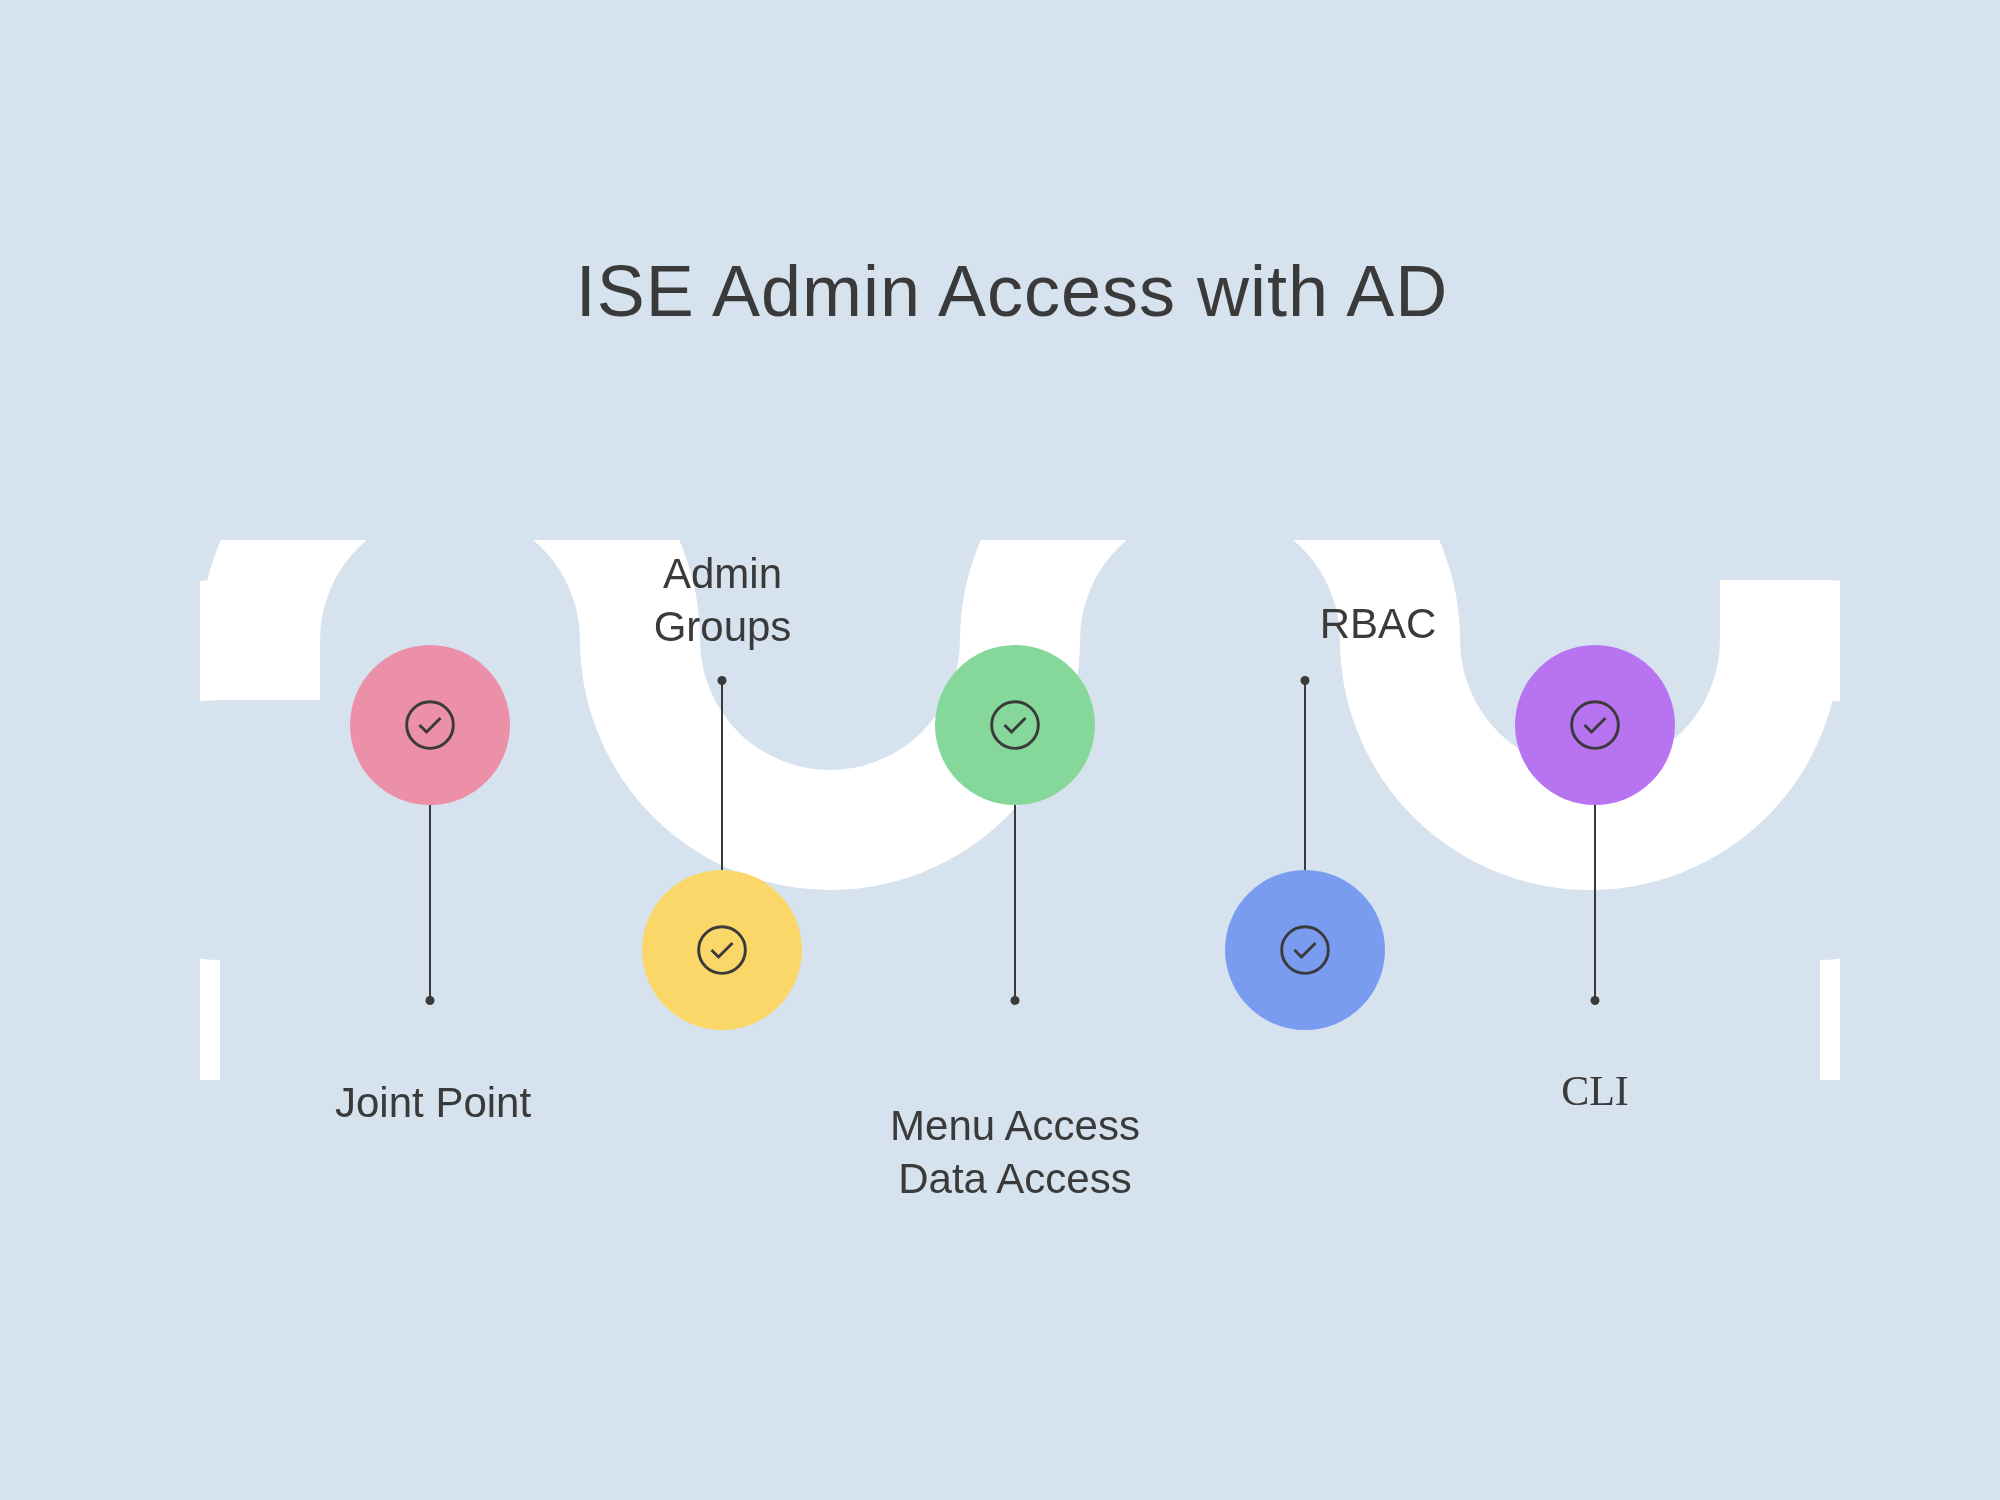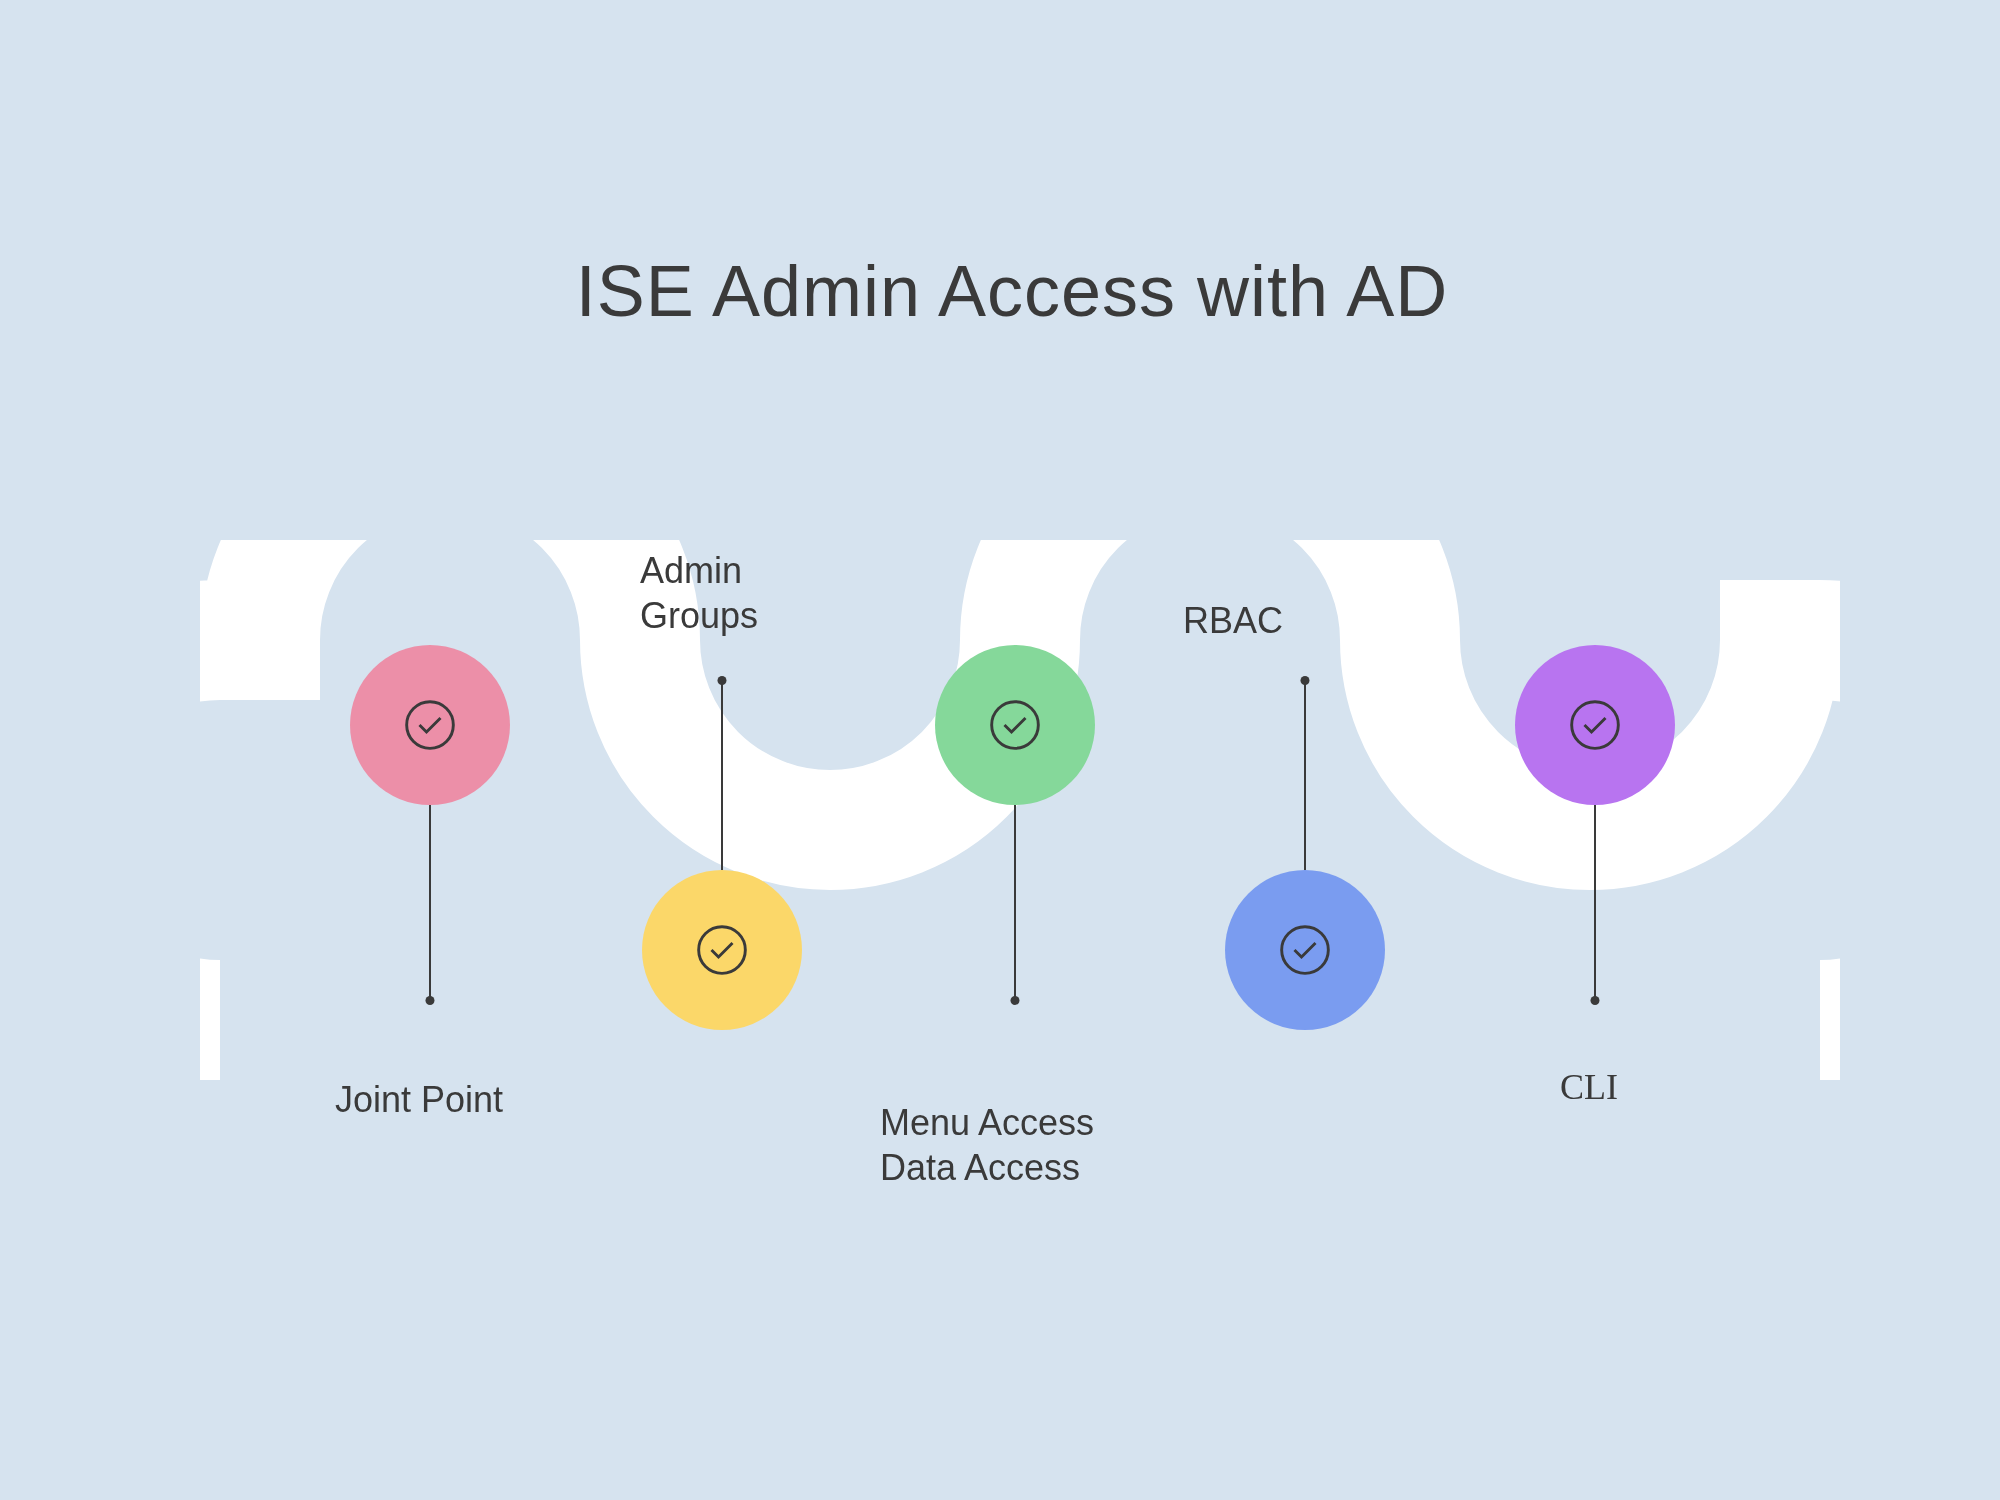--- a/index.html
+++ b/index.html
@@ -53,23 +53,24 @@
   .connector-dot {
     position: absolute;
     width: 9px;
     height: 9px;
     border-radius: 50%;
     background: #3a3a3a;
     transform: translateX(-3.5px);
   }
   .label {
     position: absolute;
-    font-size: 36px;
+    font-size: 42px;
     font-weight: 400;
     color: #3a3a3a;
+    text-align: center;
     line-height: 1.25;
     white-space: pre;
   }
 </style>
 </head>
 <body>
 
 <div class="title">ISE Admin Access with AD</div>
 
 <svg class="wave-path" viewBox="0 0 1640 580">
@@ -121,21 +122,21 @@
 Data Access</div>
 
 <div class="node" style="background:#7a9cf0; left: 1225px; top: 870px;">
   <svg class="check-icon" viewBox="0 0 48 48">
     <circle cx="24" cy="24" r="20"></circle>
     <path d="M15 24 L21 30 L33 18"></path>
   </svg>
 </div>
 <div class="connector-line" style="left: 1304px; top: 680px; height: 190px;"></div>
 <div class="connector-dot" style="left: 1304px; top: 676px;"></div>
-<div class="label" style="left: 1183px; top: 598px; width: 120px;">RBAC</div>
+<div class="label" style="left: 1318px; top: 598px; width: 120px;">RBAC</div>
 
 <div class="node" style="background:#b874f0; left: 1515px; top: 645px;">
   <svg class="check-icon" viewBox="0 0 48 48">
     <circle cx="24" cy="24" r="20"></circle>
     <path d="M15 24 L21 30 L33 18"></path>
   </svg>
 </div>
 <div class="connector-line" style="left: 1594px; top: 805px; height: 195px;"></div>
 <div class="connector-dot" style="left: 1594px; top: 996px;"></div>
 <div class="label" style="left: 1560px; top: 1065px; width: 70px; font-family: Liberation Serif, serif;">CLI</div>

